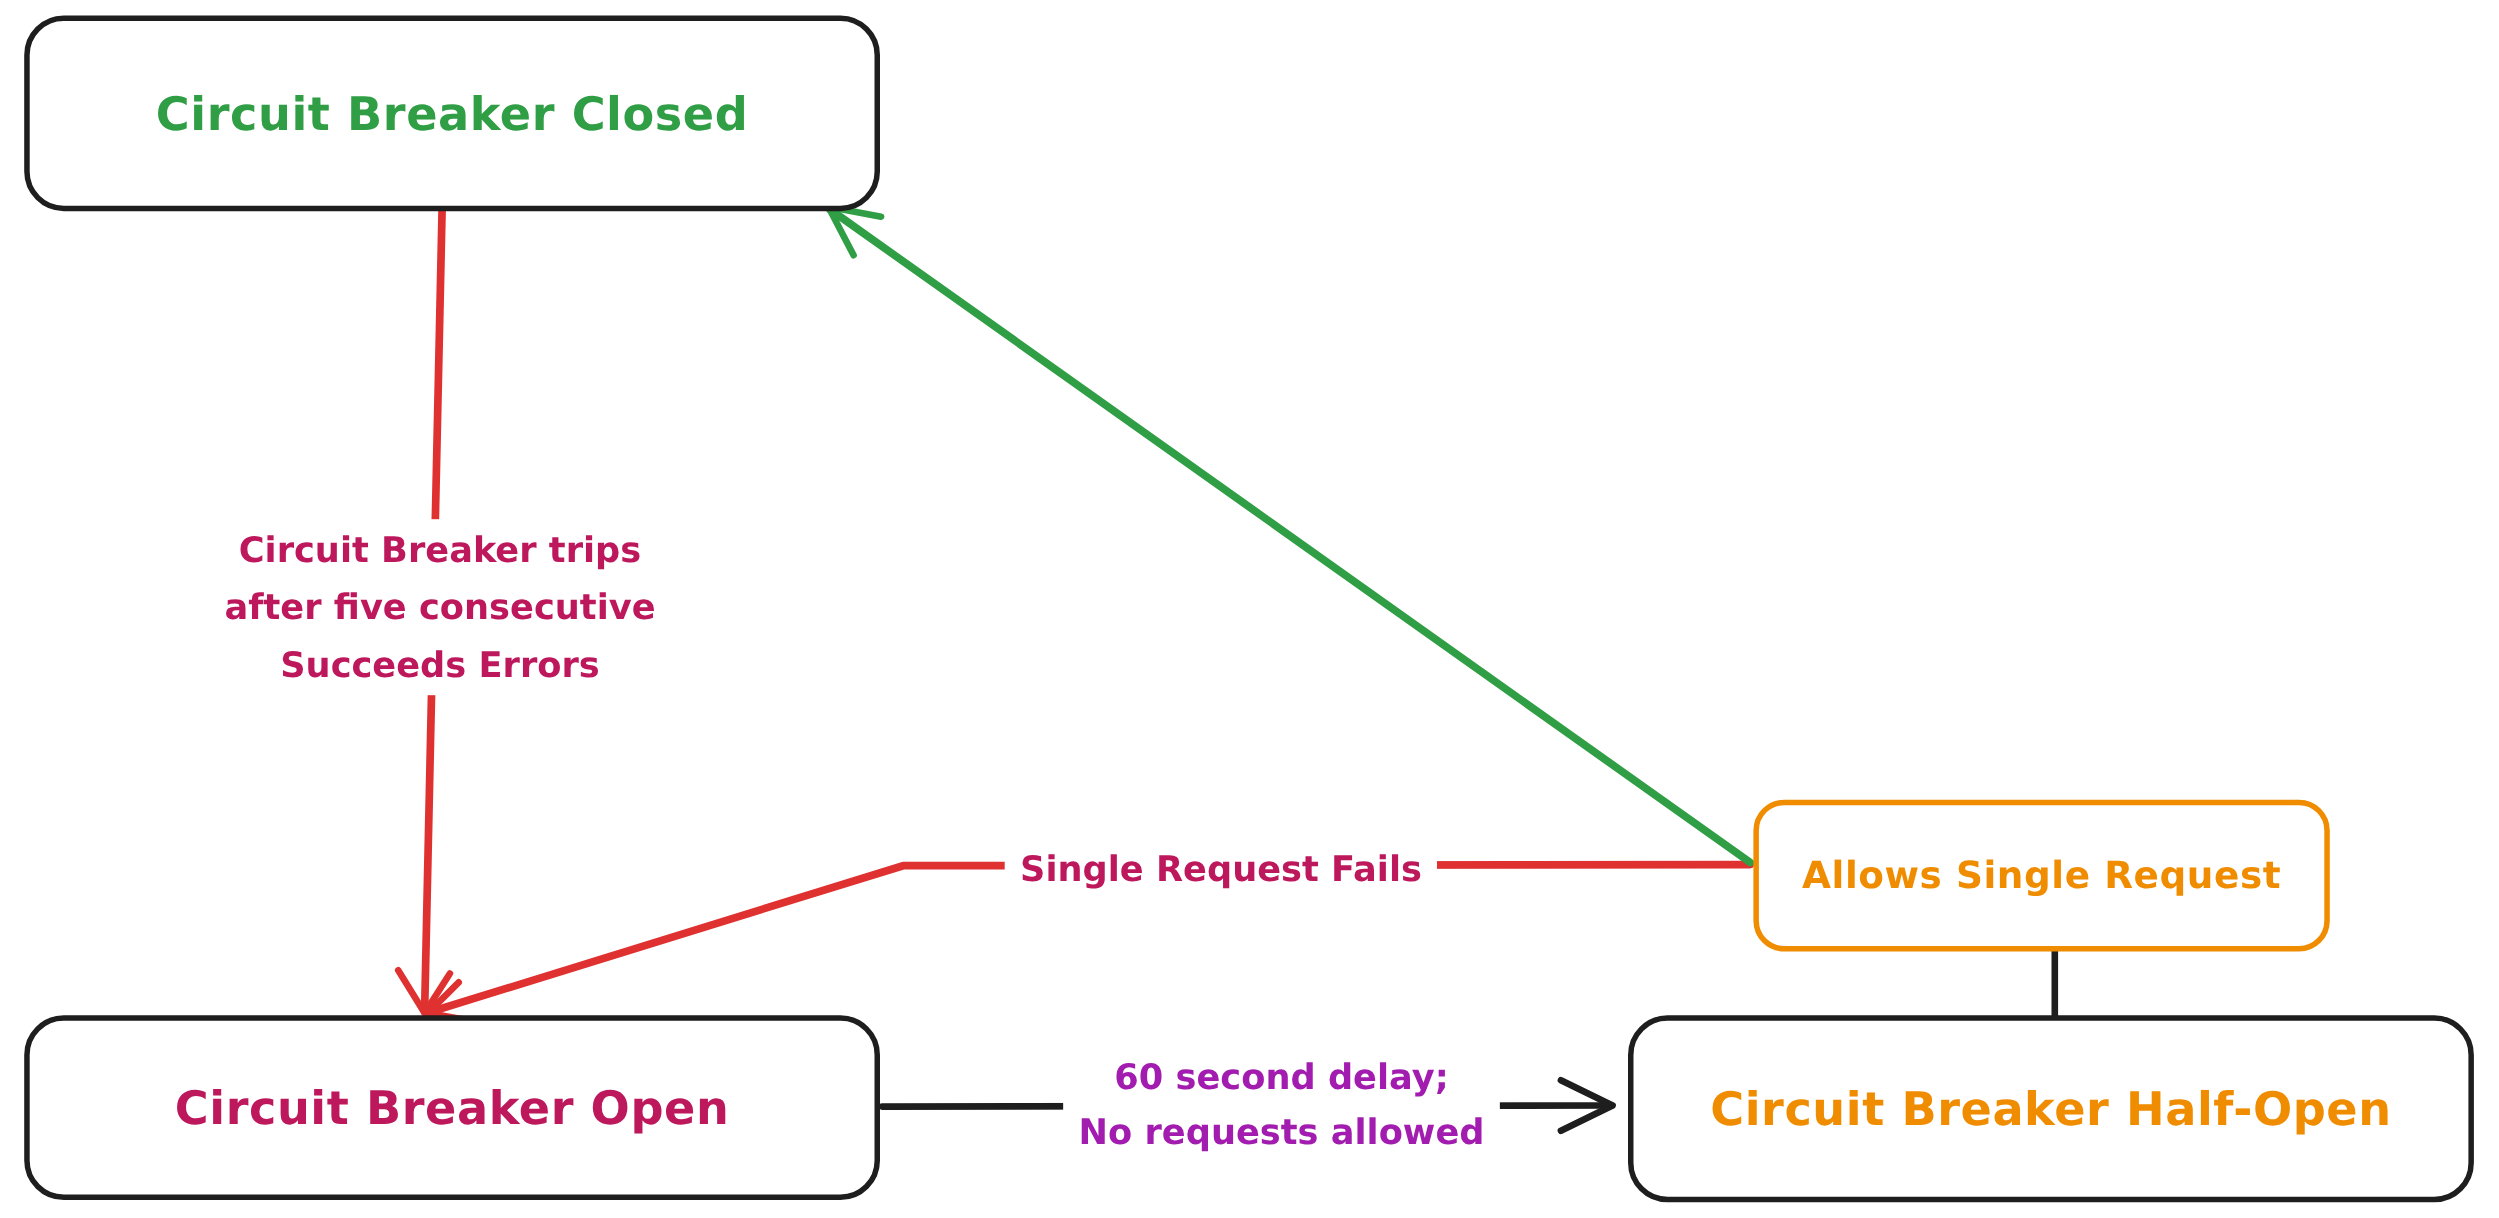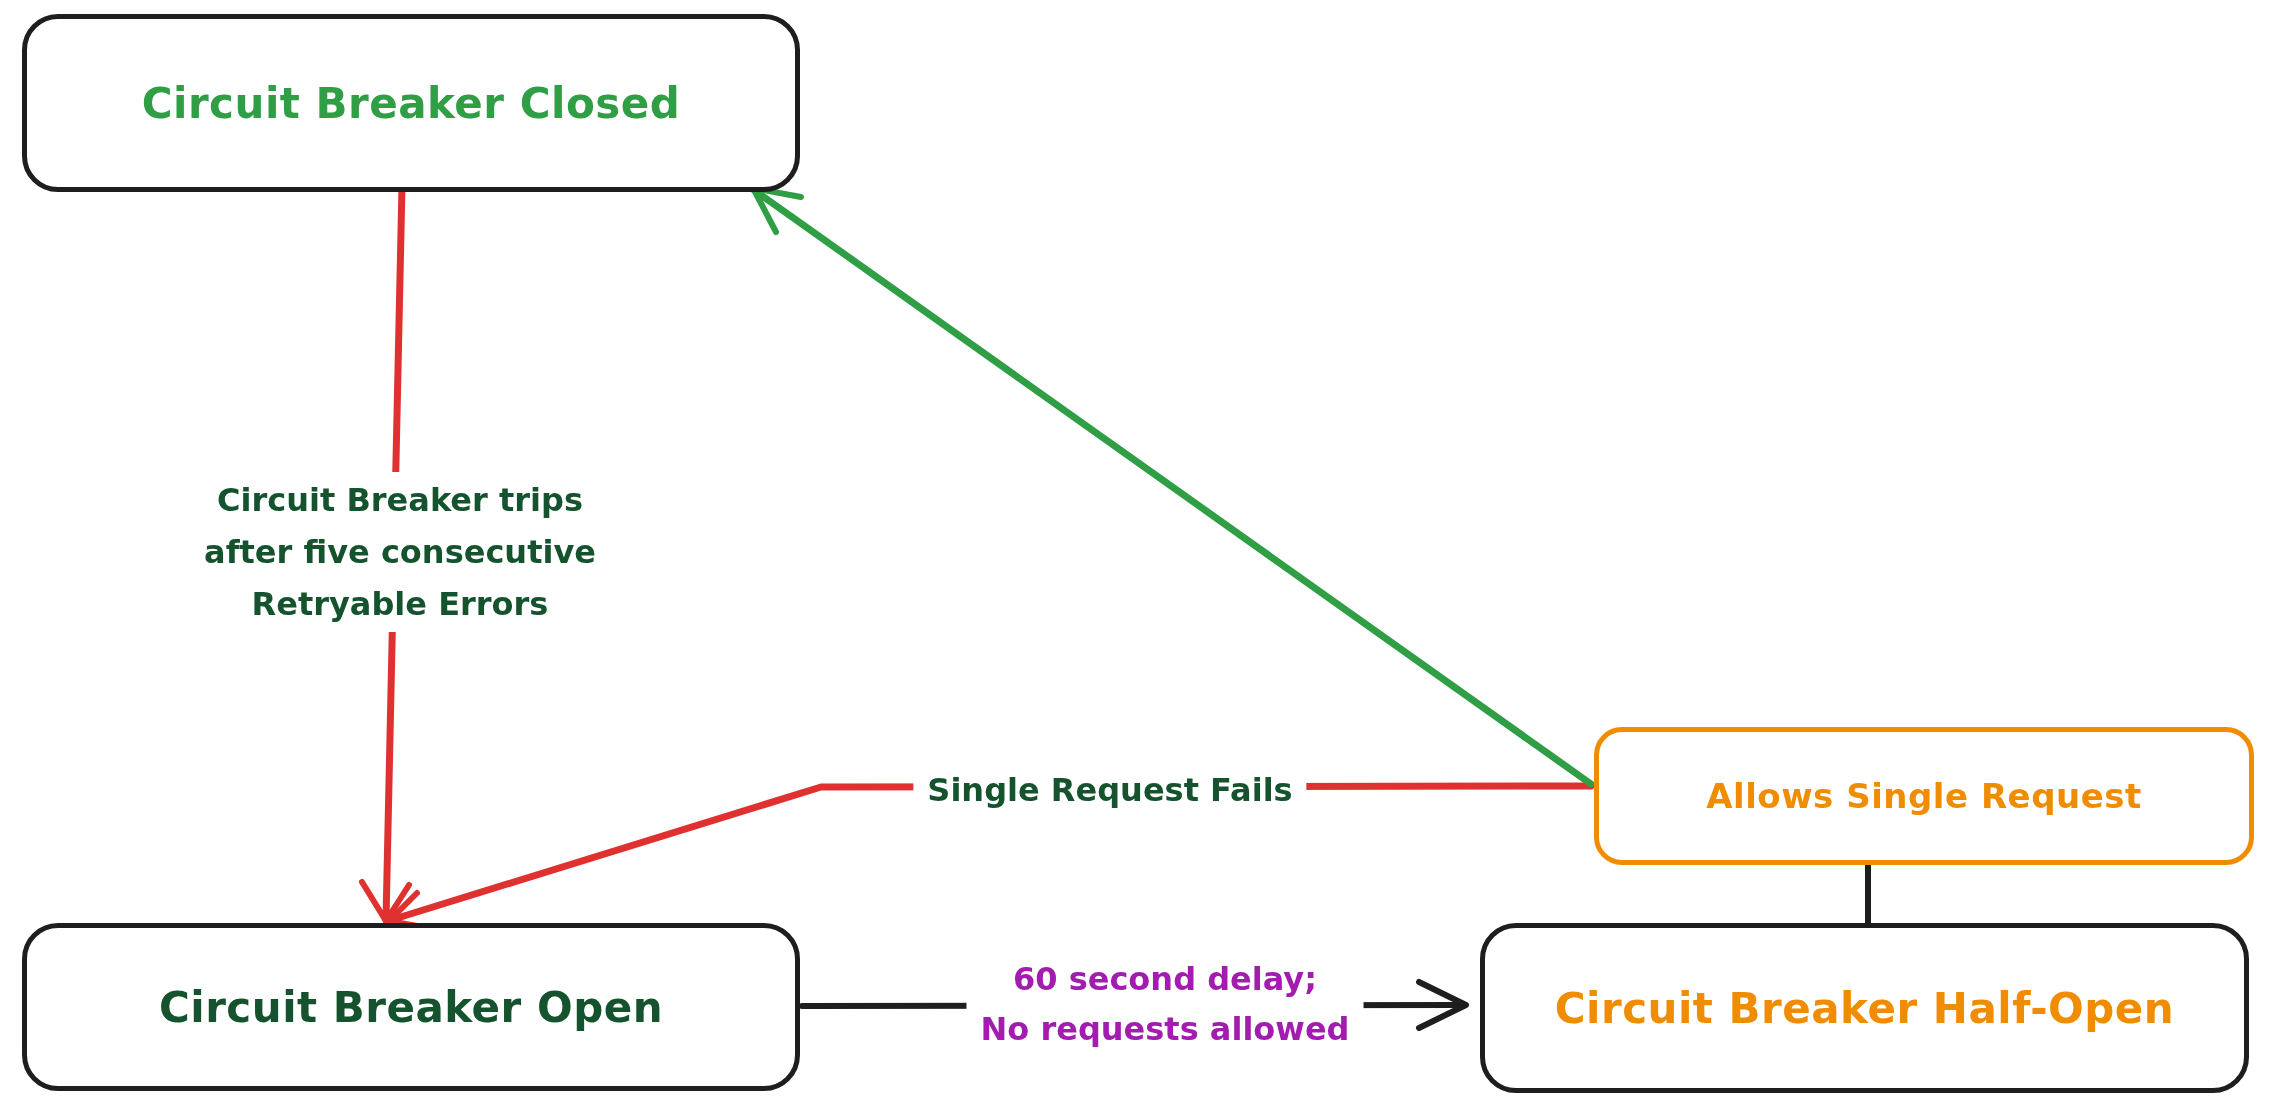--- a/index.html
+++ b/index.html
@@ -12,25 +12,25 @@
 
   .node{
     position:absolute;z-index:2;box-sizing:border-box;background:#ffffff;
     border:5px solid #1e1e1e;border-radius:36px;
     display:flex;align-items:center;justify-content:center;text-align:right;
   }
   .node-title{font-size:42px;letter-spacing:0.5px;}
   .node-closed   {left:22px;   top:14px;  width:778px; height:178px;}
   .node-open     {left:22px;   top:923px; width:778px; height:168px;}
   .node-halfopen {left:1480px; top:923px; width:769px; height:170px;}
-  .node-allows   {left:1594px; top:727px; width:660px; height:138px;border-color:#f08c00;border-radius:28px;}
+  .node-allows   {left:1594px; top:727px; width:524px; height:138px;border-color:#f08c00;border-radius:28px;}
   .node-allows .node-title{font-size:34px;}
 
   .t-green {color:#2f9e44;}
-  .t-red   {color:#14532d;}
+  .t-red   {color:#be185d;}
   .t-orange{color:#f08c00;}
   .t-ink   {color:#a21caf;}
 
   .edge-label{
     position:absolute;z-index:3;background:#ffffff;text-align:center;
     font-size:32px;line-height:52px;padding:2px 14px;transform:translateX(-50%);
     white-space:nowrap;
   }
   .label-trips   {left:400px;  top:472px;}
   .label-succeeds{left:1123px; top:460px;}
@@ -71,21 +71,21 @@
     <span class="node-title t-orange">Circuit Breaker Half-Open</span>
   </div>
 
   <div class="node node-allows">
     <span class="node-title t-orange">Allows Single Request</span>
   </div>
 
   <div class="edge-label label-trips t-red">
     <div>Circuit Breaker trips</div>
     <div>after five consecutive</div>
-    <div>Retryable Errors</div>
+    <div>Succeeds Errors</div>
   </div>
 
 
   <div class="edge-label label-fails t-red">Single Request Fails</div>
 
   <div class="edge-label label-delay t-ink">
     <div>60 second delay;</div>
     <div>No requests allowed</div>
   </div>
 

